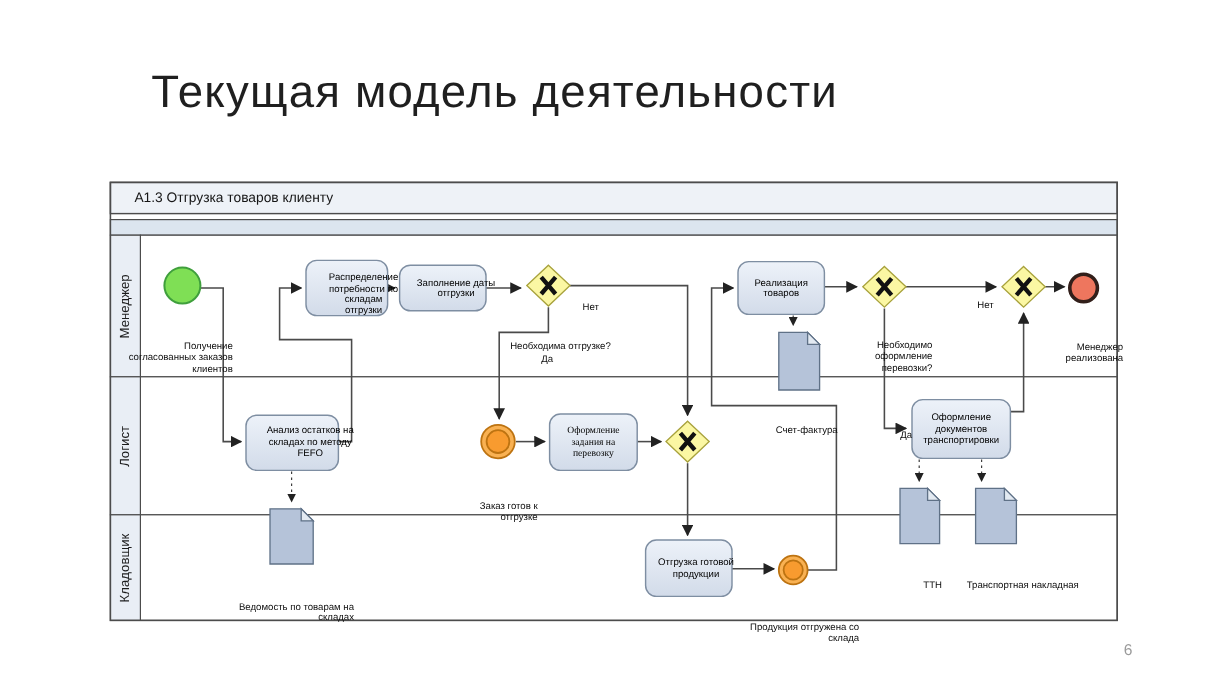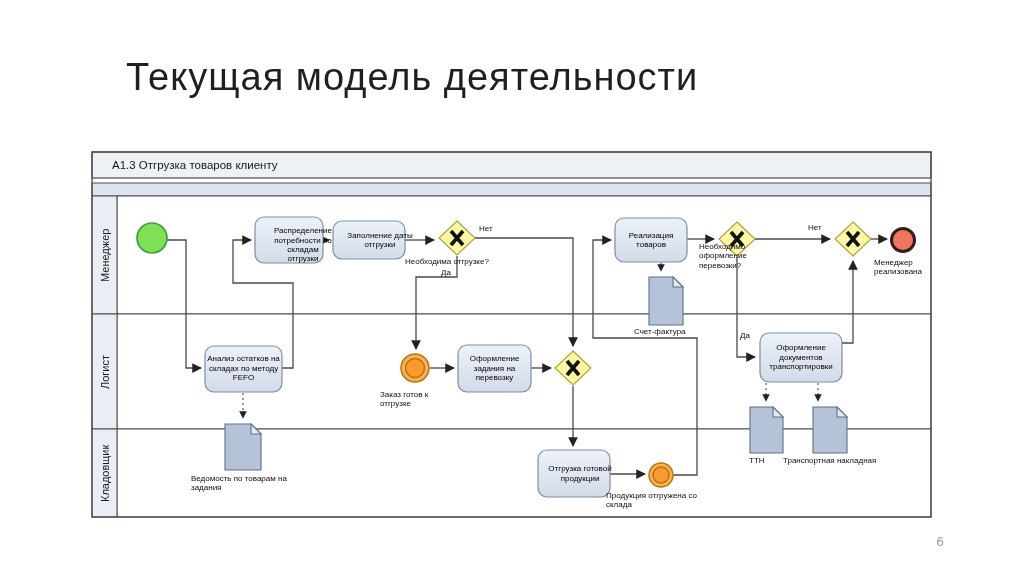--- a/index.html
+++ b/index.html
@@ -10,22 +10,22 @@
   #slide-title{
     position:absolute;left:80px;top:56px;font-size:38px;letter-spacing:1px;
     color:#1f1f1f;font-weight:400;white-space:nowrap;margin-left:46px;
   }
   #page-number{
     position:absolute;left:928px;top:534px;width:24px;text-align:center;
     font-size:13px;color:#9b9b9b;
   }
   #diagram-svg{position:absolute;left:0;top:0;}
   .lbl{
-    position:absolute;font-size:8px;line-height:1.18;text-align:left;
-    color:#0d0d0d;z-index:3;
+    position:absolute;font-size:8px;line-height:1.18;text-align:right;
+    color:#0d0d0d;z-index:3;margin-top:27px;
   }
   .task-lbl{
     position:absolute;display:flex;align-items:center;justify-content:center;
     text-align:center;font-size:8px;line-height:1.18;color:#000;
     box-sizing:border-box;padding:2px;z-index:3;
   }
   #pool-title{
     position:absolute;left:92px;top:152px;width:775px;height:26px;
     box-sizing:border-box;padding-left:20px;display:flex;align-items:center;
     font-size:11.5px;color:#161616;z-index:3;
@@ -146,36 +146,37 @@
     </g>
   </svg>
 
   <div id="pool-title">А1.3 Отгрузка товаров клиенту</div>
   <div class="lane-label" style="left:92px;top:196px;width:25px;height:118px;">Менеджер</div>
   <div class="lane-label" style="left:92px;top:314px;width:25px;height:115px;">Логист</div>
   <div class="lane-label" style="left:92px;top:429px;width:25px;height:88px;">Кладовщик</div>
 
   <div class="task-lbl" style="left:255px;top:217px;width:68px;height:56px;margin-left:14px;">Распределение потребности по складам отгрузки</div>
   <div class="task-lbl" style="left:333px;top:221px;width:94px;height:38px;">Заполнение даты отгрузки</div>
-  <div class="task-lbl" style="left:205px;top:346px;width:77px;height:45px;border-radius:19px;">Анализ остатков на складах по методу FEFO</div>
-  <div class="task-lbl" style="left:458px;top:345px;width:73px;height:47px;">Оформление задания на перевозку</div>
+  <div class="task-lbl" style="left:220px;top:346px;width:77px;height:45px;border-radius:19px;">Анализ остатков на складах по методу FEFO</div>
+  <div class="task-lbl" style="left:458px;top:345px;width:73px;height:47px;font-family:Liberation Serif, serif;">Оформление задания на перевозку</div>
   <div class="task-lbl" style="left:615px;top:218px;width:72px;height:44px;">Реализация товаров</div>
   <div class="task-lbl" style="left:760px;top:333px;width:82px;height:49px;">Оформление документов транспортировки</div>
   <div class="task-lbl" style="left:538px;top:450px;width:84px;height:47px;">Отгрузка готовой продукции</div>
 
+  <div class="lbl" style="left:98px;top:257px;width:96px;">Получение согласованных заказов клиентов</div>
   <div class="lbl" style="left:380px;top:390px;width:68px;">Заказ готов к отгрузке</div>
   <div class="lbl" style="left:606px;top:491px;width:110px;">Продукция отгружена со склада</div>
   <div class="lbl" style="left:874px;top:258px;width:62px;">Менеджер реализована</div>
 
   <div class="lbl" style="left:405px;top:257px;width:104px;">Необходима отгрузке?</div>
   <div class="lbl" style="left:441px;top:268px;width:20px;">Да</div>
   <div class="lbl" style="left:479px;top:224px;width:20px;">Нет</div>
-  <div class="lbl" style="left:699px;top:242px;width:78px;">Необходимо оформление перевозки?</div>
+  <div class="lbl" style="left:699px;top:256px;width:78px;">Необходимо оформление перевозки?</div>
   <div class="lbl" style="left:808px;top:223px;width:20px;">Нет</div>
   <div class="lbl" style="left:740px;top:331px;width:20px;">Да</div>
 
-  <div class="lbl" style="left:191px;top:474px;width:104px;">Ведомость по товарам на задания</div>
+  <div class="lbl" style="left:191px;top:474px;width:104px;">Ведомость по товарам на складах</div>
   <div class="lbl" style="left:634px;top:327px;width:64px;">Счет-фактура</div>
   <div class="lbl" style="left:749px;top:456px;width:36px;">ТТН</div>
   <div class="lbl" style="left:783px;top:456px;width:116px;">Транспортная накладная</div>
 
   <div id="page-number">6</div>
 </div>
 
 </body></html>

